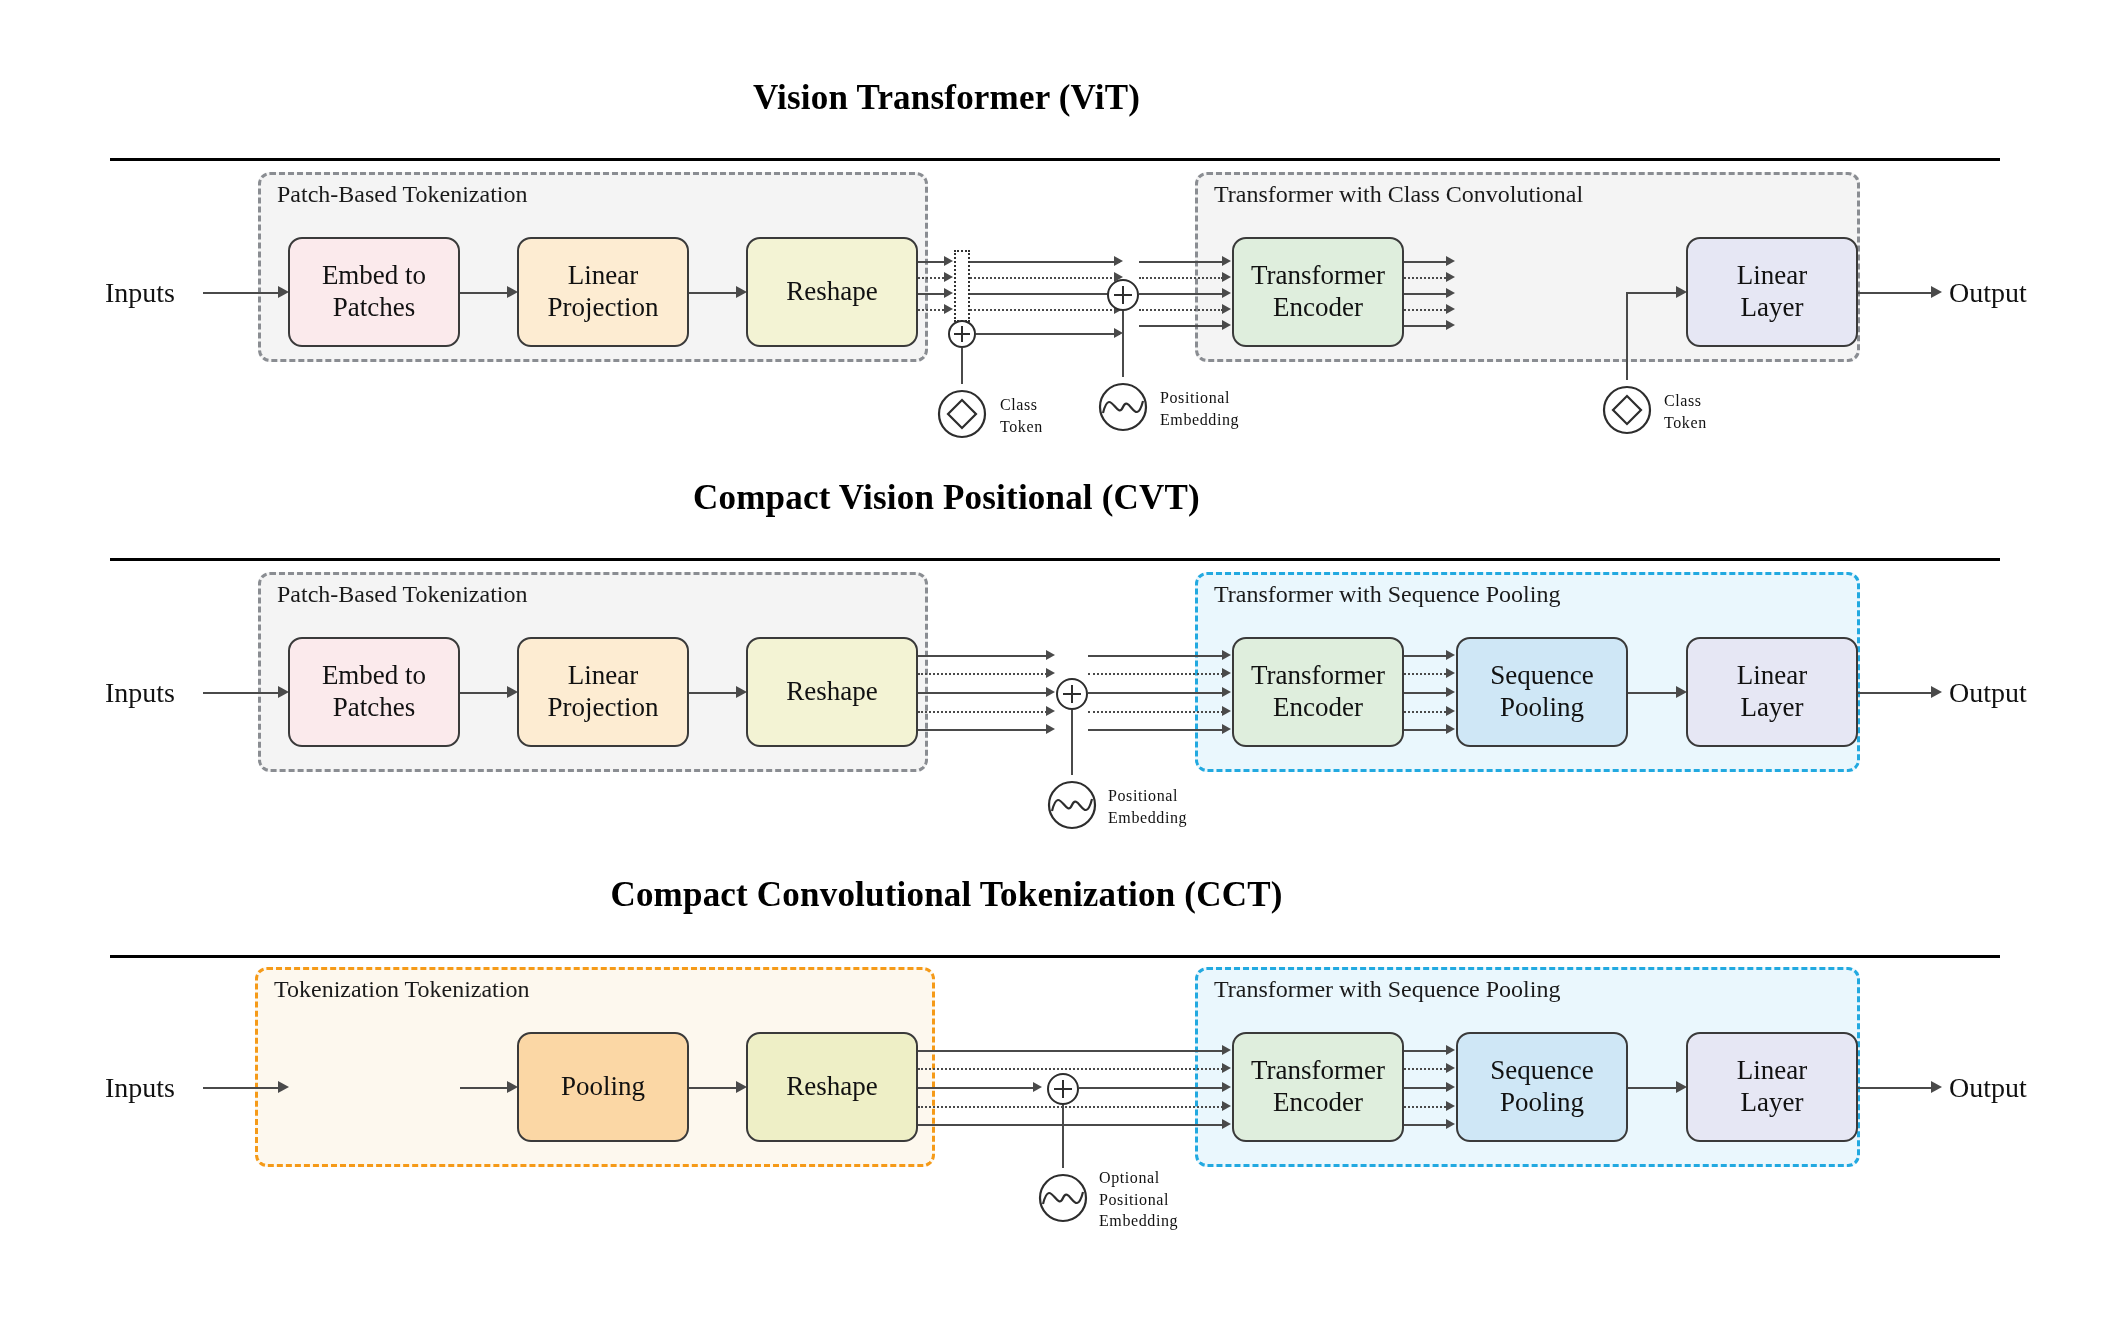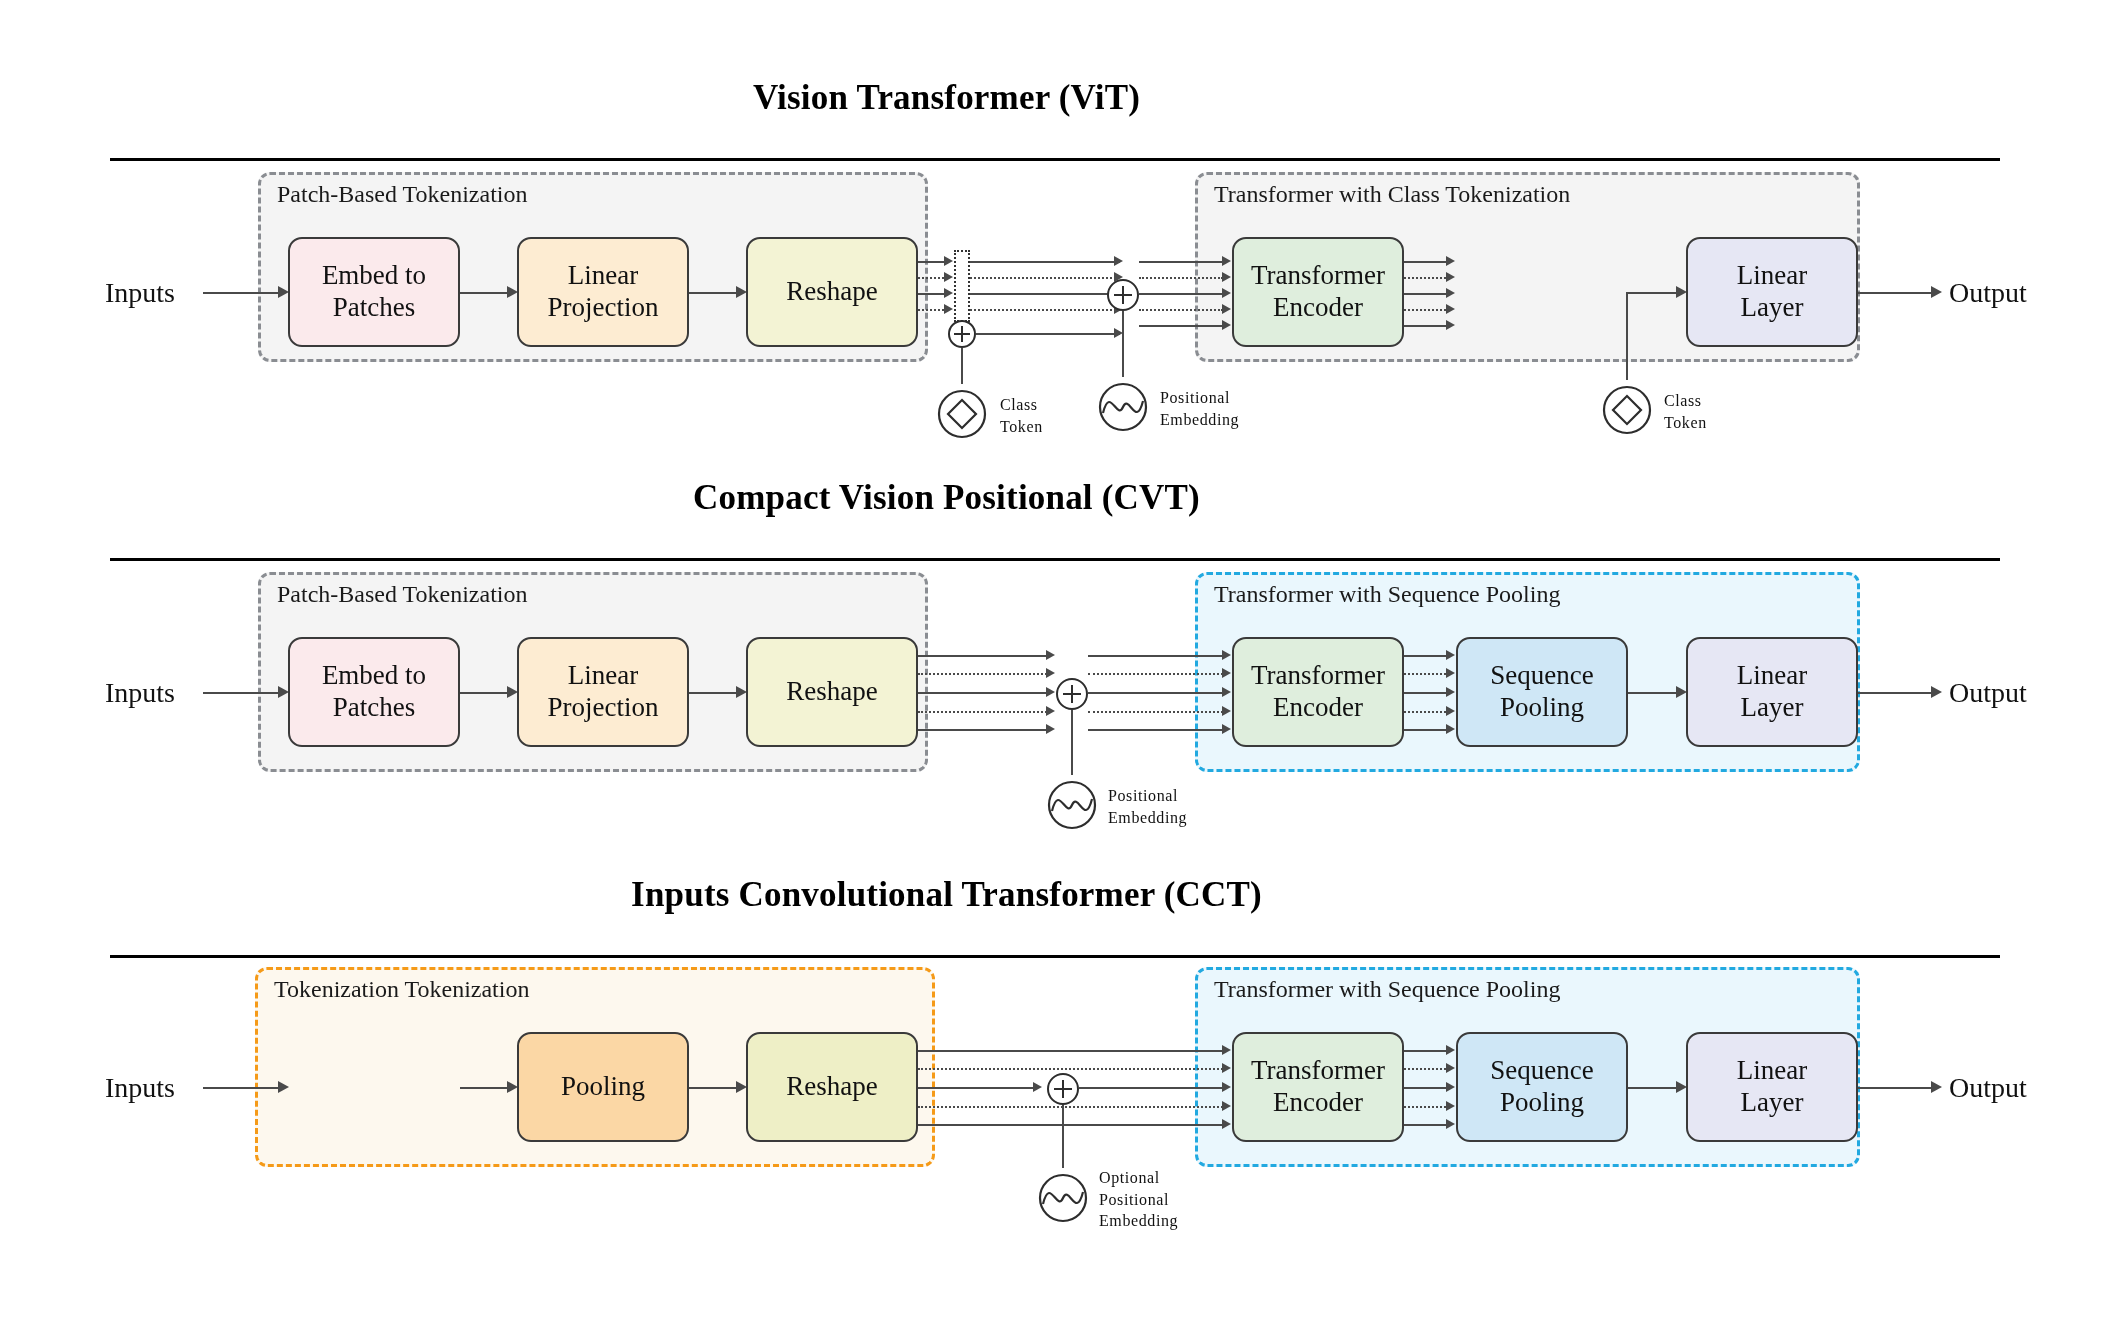--- a/index.html
+++ b/index.html
@@ -100,21 +100,21 @@
 
 <div class="stage">
 
   <div class="section-title" style="top:78px">Vision Transformer (ViT)</div>
   <div class="rule" style="top:158px"></div>
 
   <div class="group group-gray" style="left:258px;top:172px;width:670px;height:190px">
     <span class="group-label">Patch-Based Tokenization</span>
   </div>
   <div class="group group-gray" style="left:1195px;top:172px;width:665px;height:190px">
-    <span class="group-label">Transformer with Class Tokenization</span>
+    <span class="group-label">Transformer with Class Convolutional</span>
   </div>
 
   <div class="io-label" style="left:105px;top:277px">Inputs</div>
   <div class="ln" style="left:203px;top:292px;width:77px"></div>
   <div class="arrow" style="left:278px;top:286px"></div>
 
   <div class="node" style="left:288px;top:237px;width:172px;height:110px;background:#fbeaec">
     <span>
       <span>Embed to</span><br><span>Patches</span>
     </span>
@@ -331,21 +331,21 @@
   <div class="node" style="left:1686px;top:637px;width:172px;height:110px;background:#e6e7f4">
     <span>
       <span>Linear</span><br><span>Layer</span>
     </span>
   </div>
 
   <div class="ln" style="left:1858px;top:692px;width:75px"></div>
   <div class="arrow" style="left:1931px;top:686px"></div>
   <div class="io-label" style="left:1949px;top:677px">Output</div>
 
-  <div class="section-title" style="top:875px">Inputs Convolutional Transformer (CCT)</div>
+  <div class="section-title" style="top:875px">Compact Convolutional Tokenization (CCT)</div>
   <div class="rule" style="top:955px"></div>
 
   <div class="group group-orange" style="left:255px;top:967px;width:680px;height:200px">
     <span class="group-label">Tokenization Tokenization</span>
   </div>
   <div class="group group-blue" style="left:1195px;top:967px;width:665px;height:200px">
     <span class="group-label">Transformer with Sequence Pooling</span>
   </div>
 
   <div class="io-label" style="left:105px;top:1072px">Inputs</div>

